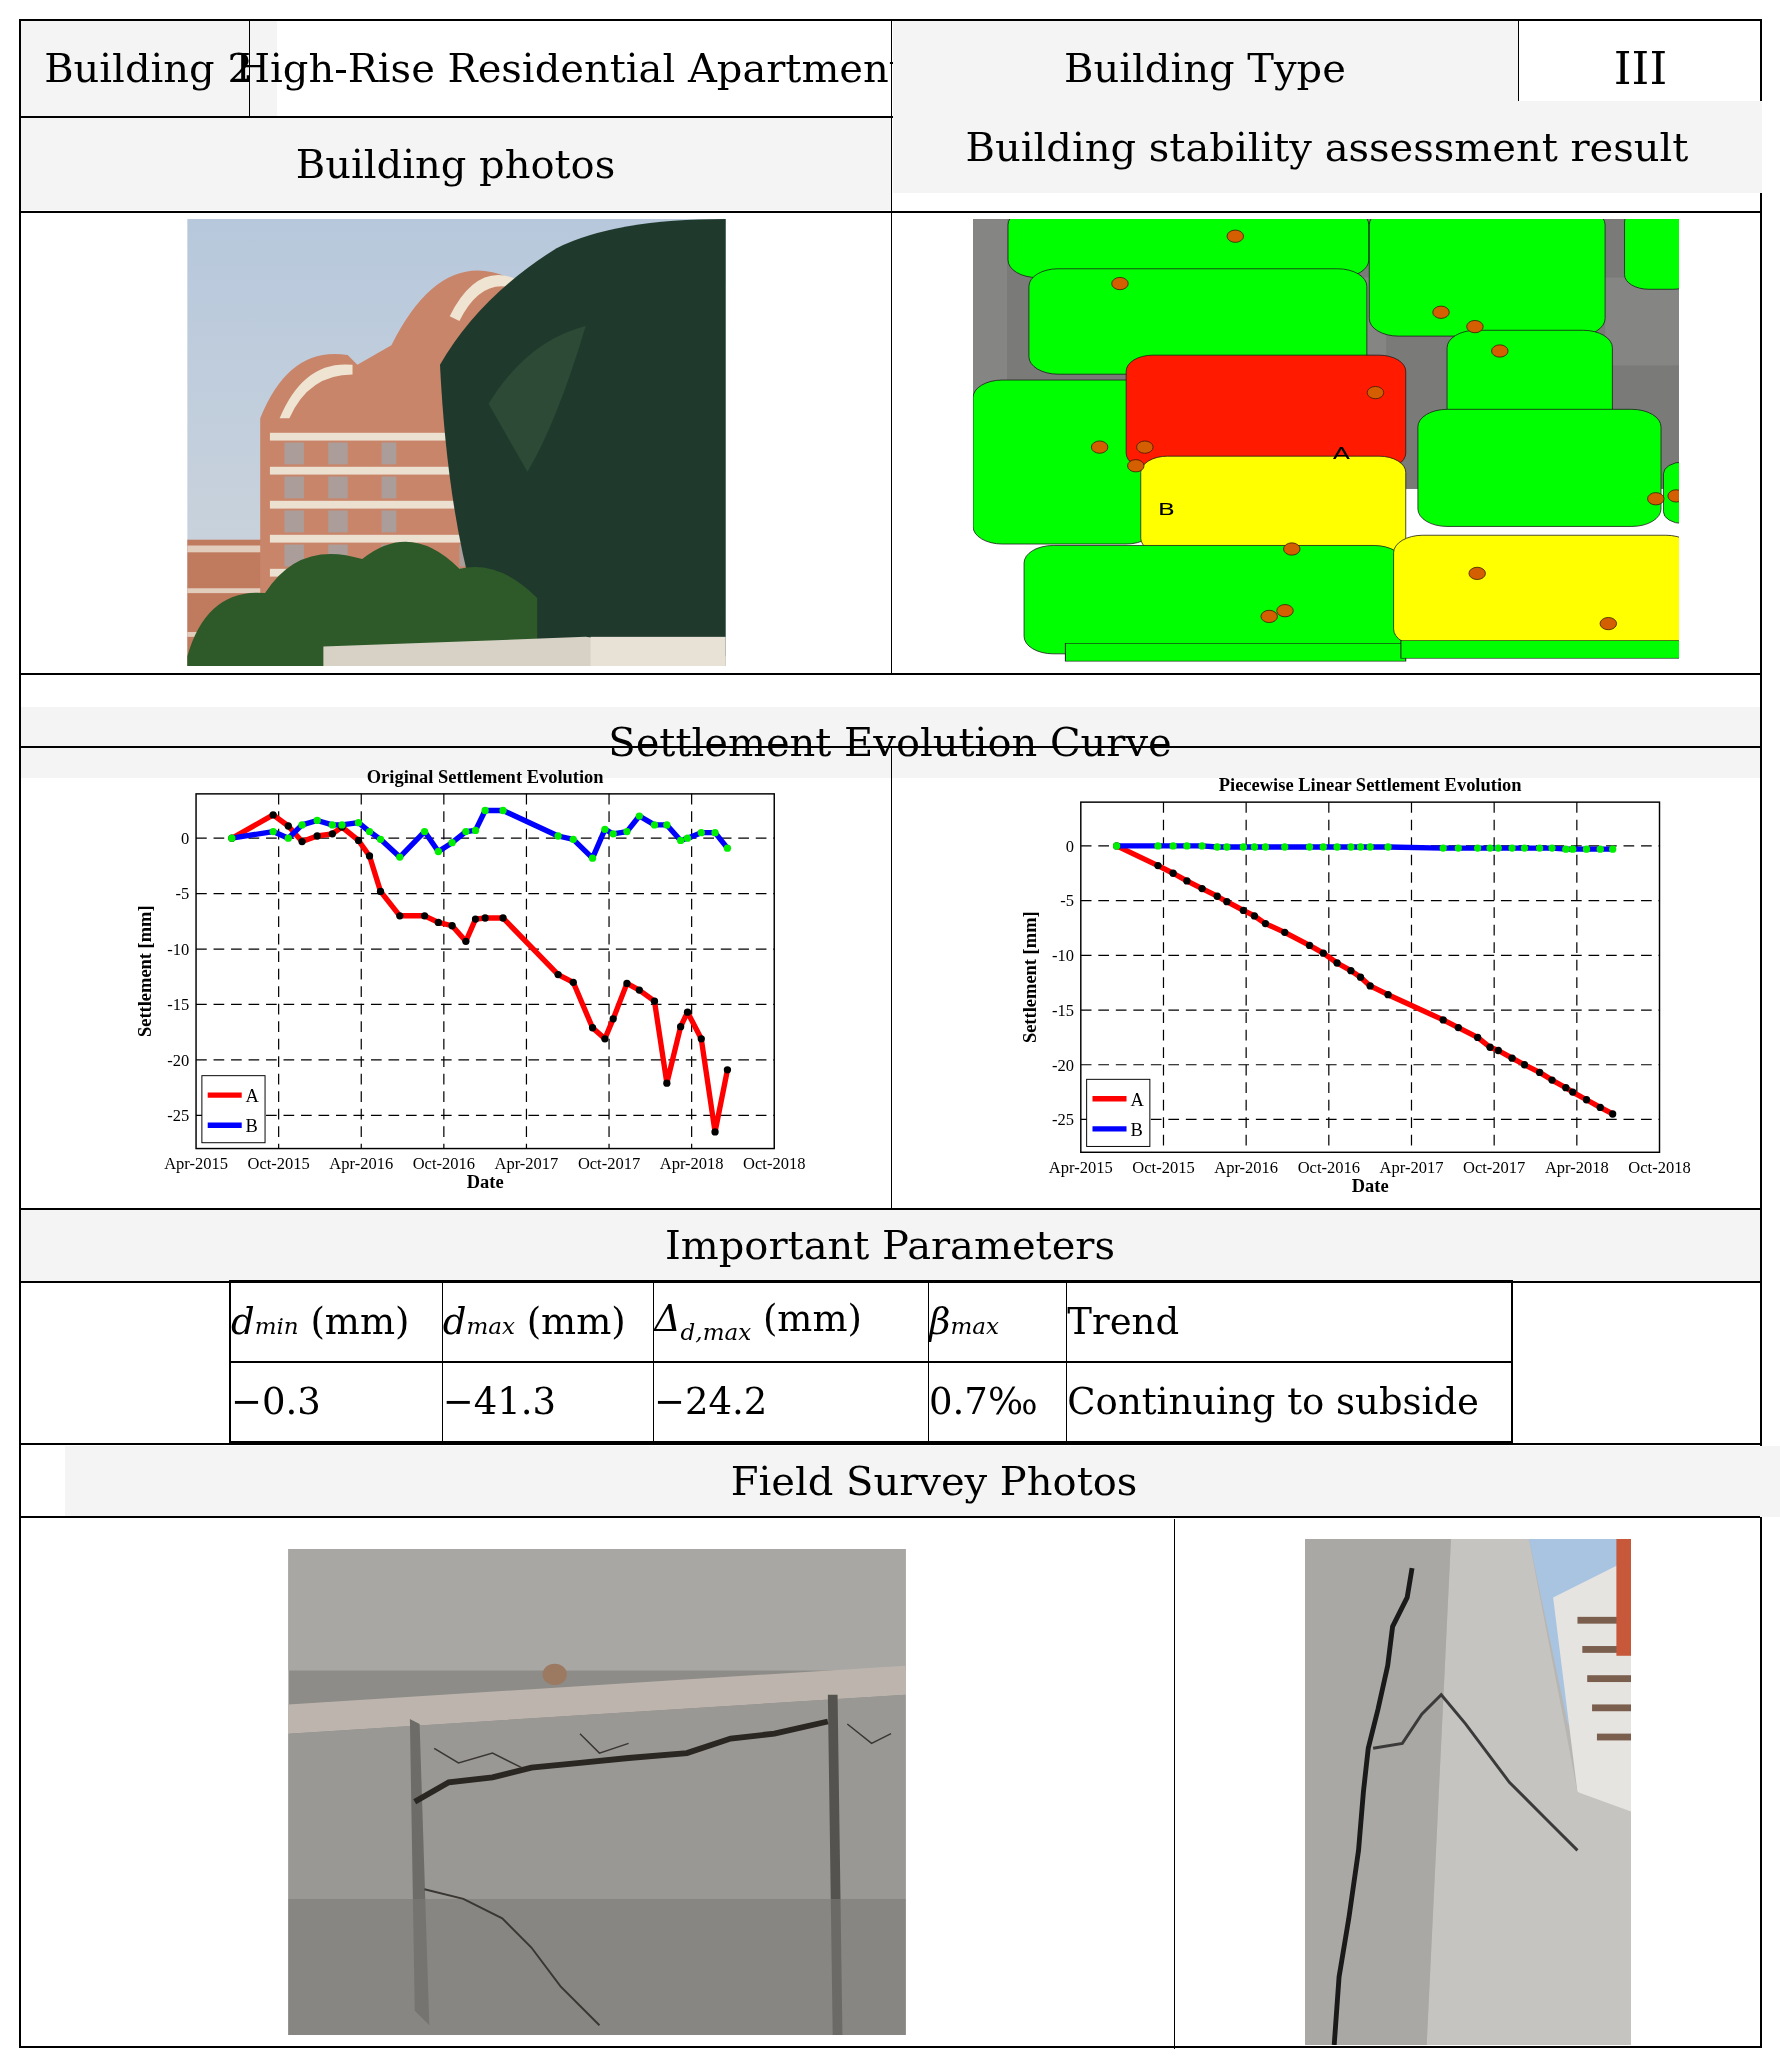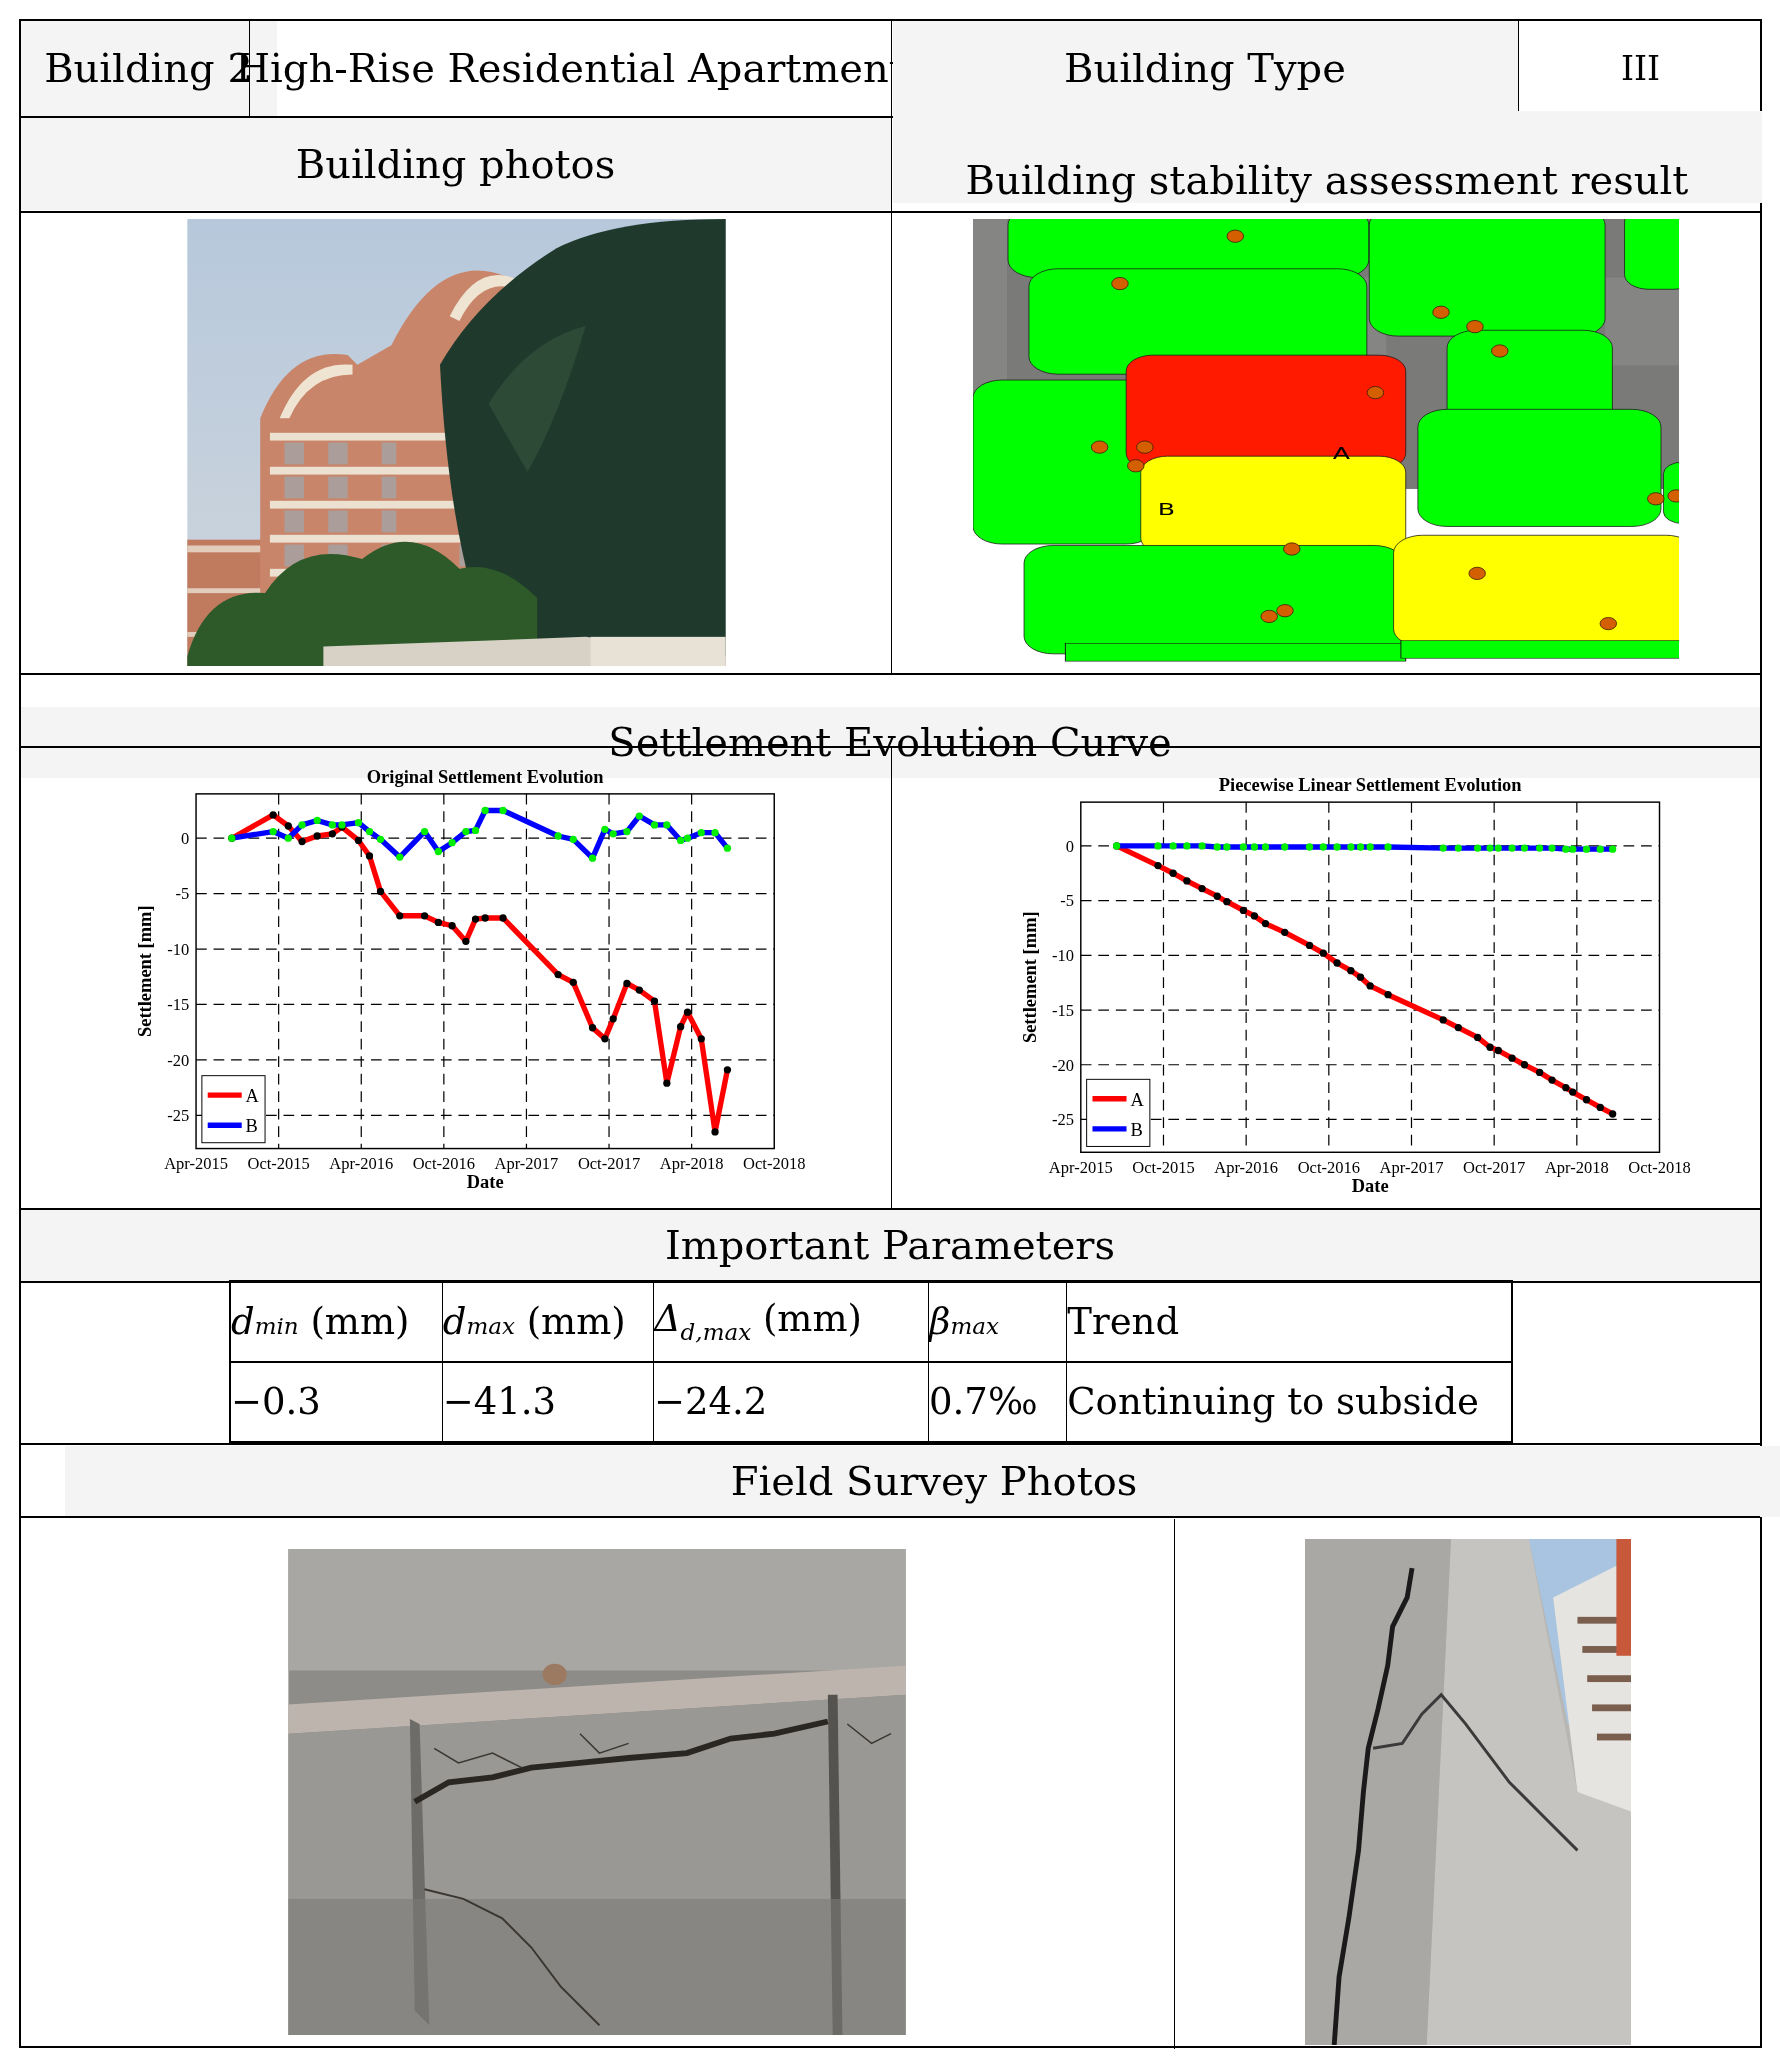--- a/index.html
+++ b/index.html
@@ -27,32 +27,32 @@
 
   <div class="cell gray" style="left:0;top:0;width:256px;height:95px;">
     <span>Building 2</span>
   </div>
   <div class="cell" style="left:229px;top:0;width:641px;height:95px;">
     <span>High-Rise Residential Apartment</span>
   </div>
   <div class="cell gray" style="left:872px;top:0;width:625px;height:95px;">
     <span>Building Type</span>
   </div>
-  <div class="cell" style="left:1499px;top:0;width:242px;height:95px;font-size:33px;">
+  <div class="cell" style="left:1499px;top:0;width:242px;height:95px;font-size:45px;">
     <span>III</span>
   </div>
   <div class="vline" style="left:228px;top:0;height:95px;"></div>
   <div class="vline" style="left:870px;top:0;height:652px;"></div>
   <div class="vline" style="left:1497px;top:0;height:95px;"></div>
   <div class="hline" style="top:95px;"></div>
 
   <div class="cell gray" style="left:0;top:97px;width:870px;height:92px;">
     <span>Building photos</span>
   </div>
-  <div class="cell gray" style="left:872px;top:90px;width:869px;height:92px;align-items:flex-end;">
+  <div class="cell gray" style="left:872px;top:80px;width:869px;height:92px;">
     <span>Building stability assessment result</span>
   </div>
   <div class="hline" style="top:190px;"></div>
 
   <div class="photo" style="left:166px;top:198px;width:539px;height:447px;">
     <svg width="539" height="447" viewBox="0 0 1108 920">
       <defs>
         <linearGradient id="sky" x1="0" y1="0" x2="0" y2="1">
           <stop offset="0" stop-color="#b7c8dc"></stop>
           <stop offset="1" stop-color="#cfd6dc"></stop>

